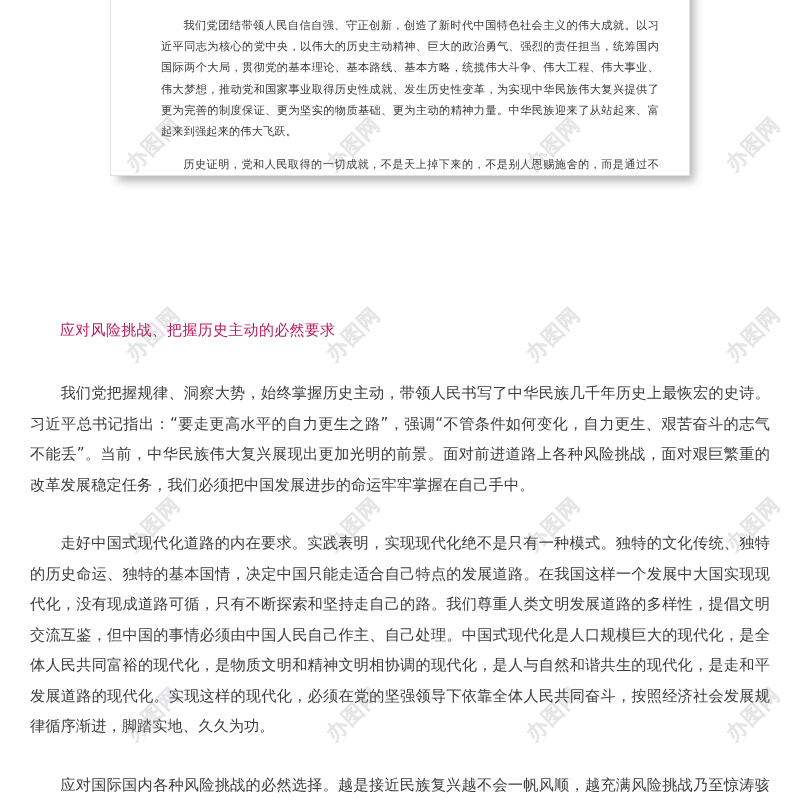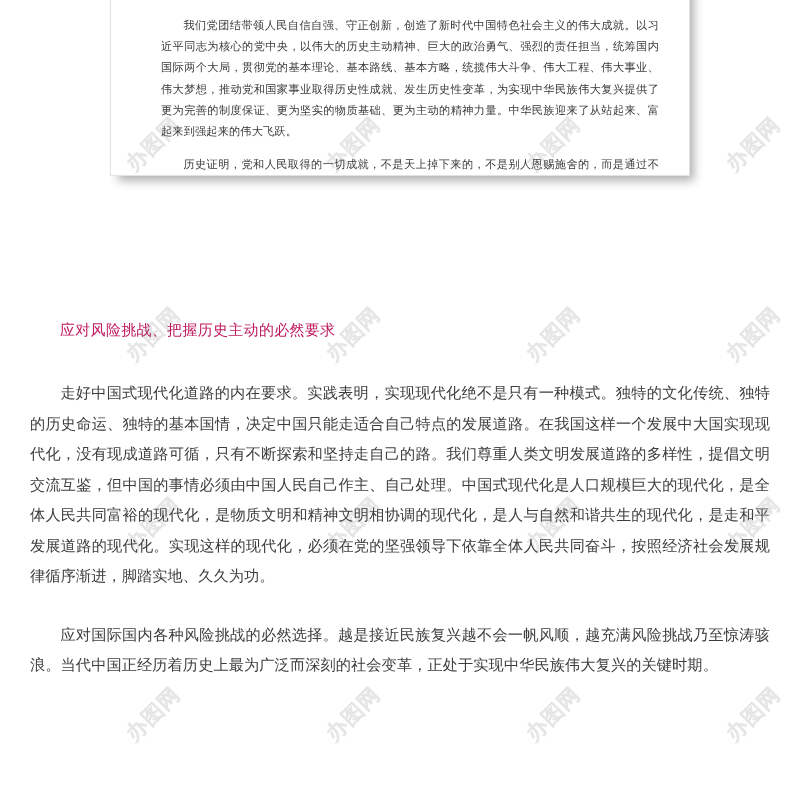--- a/index.html
+++ b/index.html
@@ -104,20 +104,21 @@
 <div id="top-card">
   <div class="card-body">
     <p class="card-par">我们党团结带领人民自信自强、守正创新，创造了新时代中国特色社会主义的伟大成就。以习近平同志为核心的党中央，以伟大的历史主动精神、巨大的政治勇气、强烈的责任担当，统筹国内国际两个大局，贯彻党的基本理论、基本路线、基本方略，统揽伟大斗争、伟大工程、伟大事业、伟大梦想，推动党和国家事业取得历史性成就、发生历史性变革，为实现中华民族伟大复兴提供了更为完善的制度保证、更为坚实的物质基础、更为主动的精神力量。中华民族迎来了从站起来、富起来到强起来的伟大飞跃。</p>
     <p class="card-par">历史证明，党和人民取得的一切成就，不是天上掉下来的，不是别人恩赐施舍的，而是通过不断斗争取得的，是广大人民群众在党的团结带领下用勤劳、智慧、勇气干出来的，中国发展进步的命运必须牢牢掌握在中国人民手中。</p>
   </div>
 </div>
 
 <div id="page-content">
   <h2 id="section-heading">应对风险挑战、把握历史主动的必然要求</h2>
 
+  <p class="body-par">我们党把握规律、洞察大势，始终掌握历史主动，带领人民书写了中华民族几千年历史上最恢宏的史诗。习近平总书记指出：“要走更高水平的自力更生之路”，强调“不管条件如何变化，自力更生、艰苦奋斗的志气不能丢”。当前，中华民族伟大复兴展现出更加光明的前景。面对前进道路上各种风险挑战，面对艰巨繁重的改革发展稳定任务，我们必须把中国发展进步的命运牢牢掌握在自己手中。</p>
 
   <p class="body-par">走好中国式现代化道路的内在要求。实践表明，实现现代化绝不是只有一种模式。独特的文化传统、独特的历史命运、独特的基本国情，决定中国只能走适合自己特点的发展道路。在我国这样一个发展中大国实现现代化，没有现成道路可循，只有不断探索和坚持走自己的路。我们尊重人类文明发展道路的多样性，提倡文明交流互鉴，但中国的事情必须由中国人民自己作主、自己处理。中国式现代化是人口规模巨大的现代化，是全体人民共同富裕的现代化，是物质文明和精神文明相协调的现代化，是人与自然和谐共生的现代化，是走和平发展道路的现代化。实现这样的现代化，必须在党的坚强领导下依靠全体人民共同奋斗，按照经济社会发展规律循序渐进，脚踏实地、久久为功。</p>
 
   <p class="body-par">应对国际国内各种风险挑战的必然选择。越是接近民族复兴越不会一帆风顺，越充满风险挑战乃至惊涛骇浪。当代中国正经历着历史上最为广泛而深刻的社会变革，正处于实现中华民族伟大复兴的关键时期。</p>
 </div>
 
 <div id="watermark-layer">
     <span class="wm-mark" style="left: 120px; top: 130px; color: rgba(120, 120, 125, 0.1);">办图网</span>
     <span class="wm-mark" style="left: 320px; top: 130px; color: rgba(120, 120, 125, 0.1);">办图网</span>
     <span class="wm-mark" style="left: 520px; top: 130px; color: rgba(120, 120, 125, 0.1);">办图网</span>

